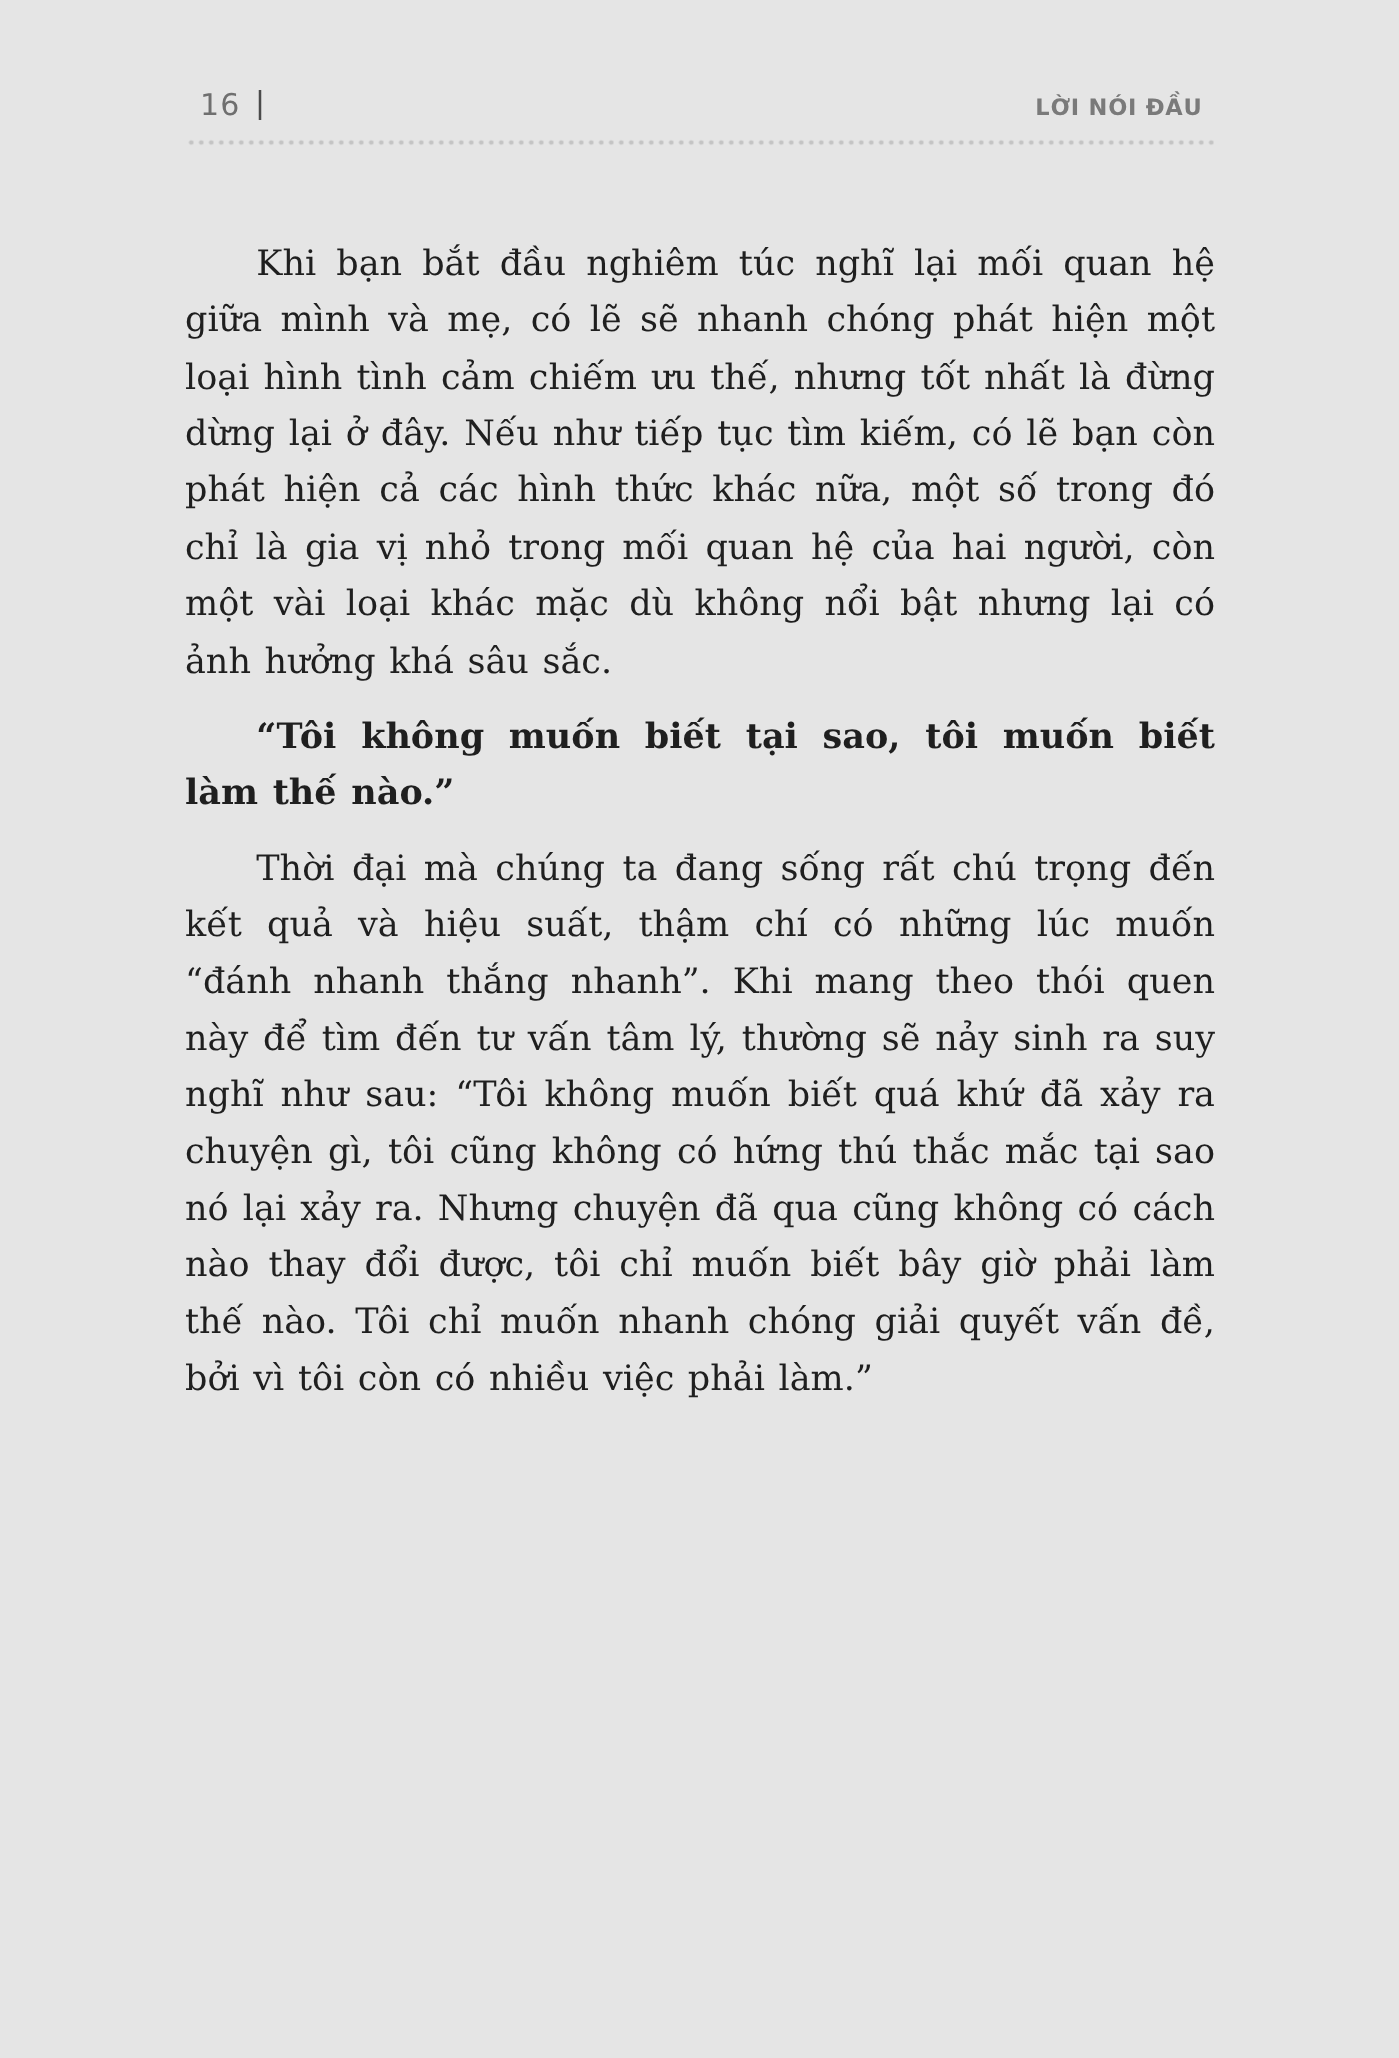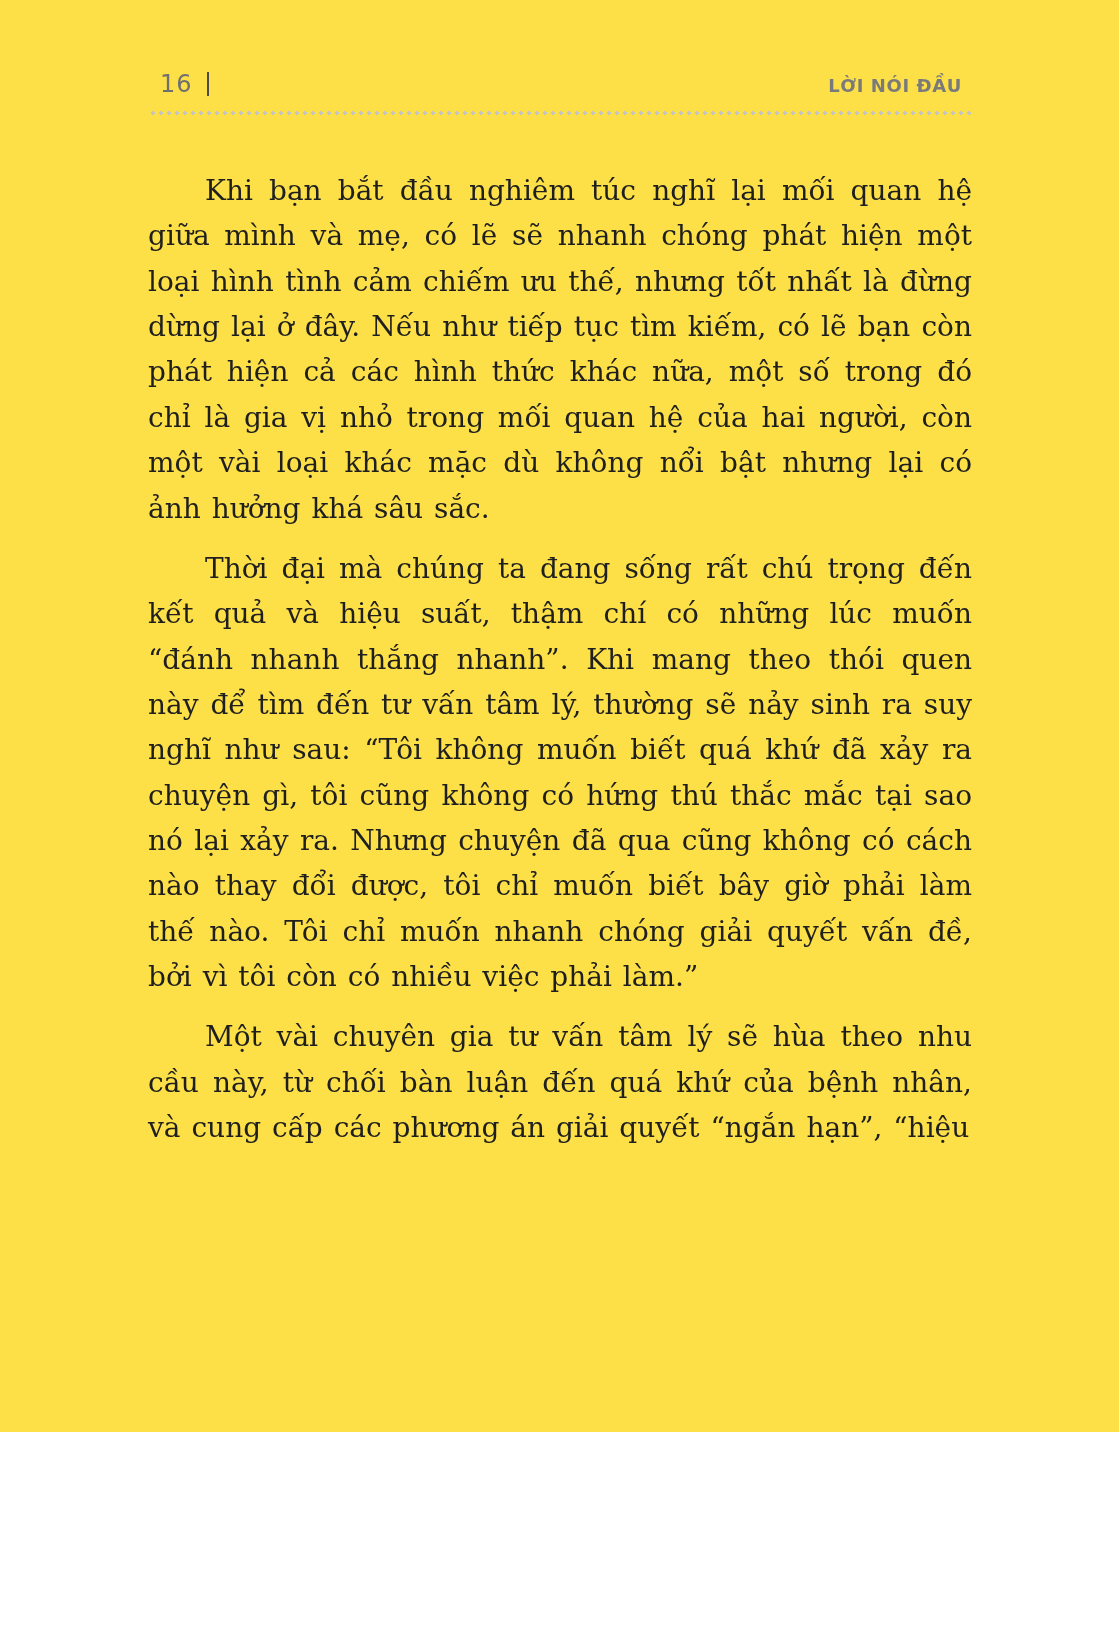--- a/index.html
+++ b/index.html
@@ -3,22 +3,22 @@
 <meta charset="utf-8">
 <style>
   html, body {
     margin: 0;
     padding: 0;
     background: #ffffff;
   }
   .page {
     position: relative;
     width: 1119px;
-    height: 1432px;
-    background: #fde047;
+    height: 1646px;
+    background: #e5e5e5;
     box-sizing: border-box;
     padding: 72px 147px 16px 148px;
     overflow: hidden;
     font-family: "DejaVu Serif", serif;
     color: #222222;
   }
   .page-header {
     display: flex;
     align-items: baseline;
     justify-content: space-between;
@@ -49,21 +49,21 @@
     letter-spacing: 0.6px;
   }
   .header-rule {
     height: 6px;
     margin: 0 0 0 2px;
     background-image: radial-gradient(circle at 3px 3px, #c4c4c4 1.7px, transparent 2px);
     background-size: 8px 6px;
     background-repeat: repeat-x;
   }
   .content {
-    margin-top: 52px;
+    margin-top: 71px;
   }
   .content p {
     margin: 0 0 15px 0;
     font-size: 28px;
     line-height: 1.62;
     text-align: justify;
     text-indent: 57px;
     color: #1f1f1f;
     word-spacing: 2px;
   }
@@ -81,17 +81,17 @@
       <span class="page-number">16</span>
       <span class="page-number-divider"></span>
     </span>
     <span class="header-title">LỜI NÓI ĐẦU</span>
   </header>
 
   <div class="header-rule"></div>
 
   <main class="content">
     <p>Khi bạn bắt đầu nghiêm túc nghĩ lại mối quan hệ giữa mình và mẹ, có lẽ sẽ nhanh chóng phát hiện một loại hình tình cảm chiếm ưu thế, nhưng tốt nhất là đừng dừng lại ở đây. Nếu như tiếp tục tìm kiếm, có lẽ bạn còn phát hiện cả các hình thức khác nữa, một số trong đó chỉ là gia vị nhỏ trong mối quan hệ của hai người, còn một vài loại khác mặc dù không nổi bật nhưng lại có ảnh hưởng khá sâu sắc.</p>
+    <p class="bold-para">“Tôi không muốn biết tại sao, tôi muốn biết làm thế nào.”</p>
     <p>Thời đại mà chúng ta đang sống rất chú trọng đến kết quả và hiệu suất, thậm chí có những lúc muốn “đánh nhanh thắng nhanh”. Khi mang theo thói quen này để tìm đến tư vấn tâm lý, thường sẽ nảy sinh ra suy nghĩ như sau: “Tôi không muốn biết quá khứ đã xảy ra chuyện gì, tôi cũng không có hứng thú thắc mắc tại sao nó lại xảy ra. Nhưng chuyện đã qua cũng không có cách nào thay đổi được, tôi chỉ muốn biết bây giờ phải làm thế nào. Tôi chỉ muốn nhanh chóng giải quyết vấn đề, bởi vì tôi còn có nhiều việc phải làm.”</p>
-    <p>Một vài chuyên gia tư vấn tâm lý sẽ hùa theo nhu cầu này, từ chối bàn luận đến quá khứ của bệnh nhân, và cung cấp các phương án giải quyết “ngắn hạn”, “hiệu</p>
   </main>
 
 </div>
 
 </body></html>

